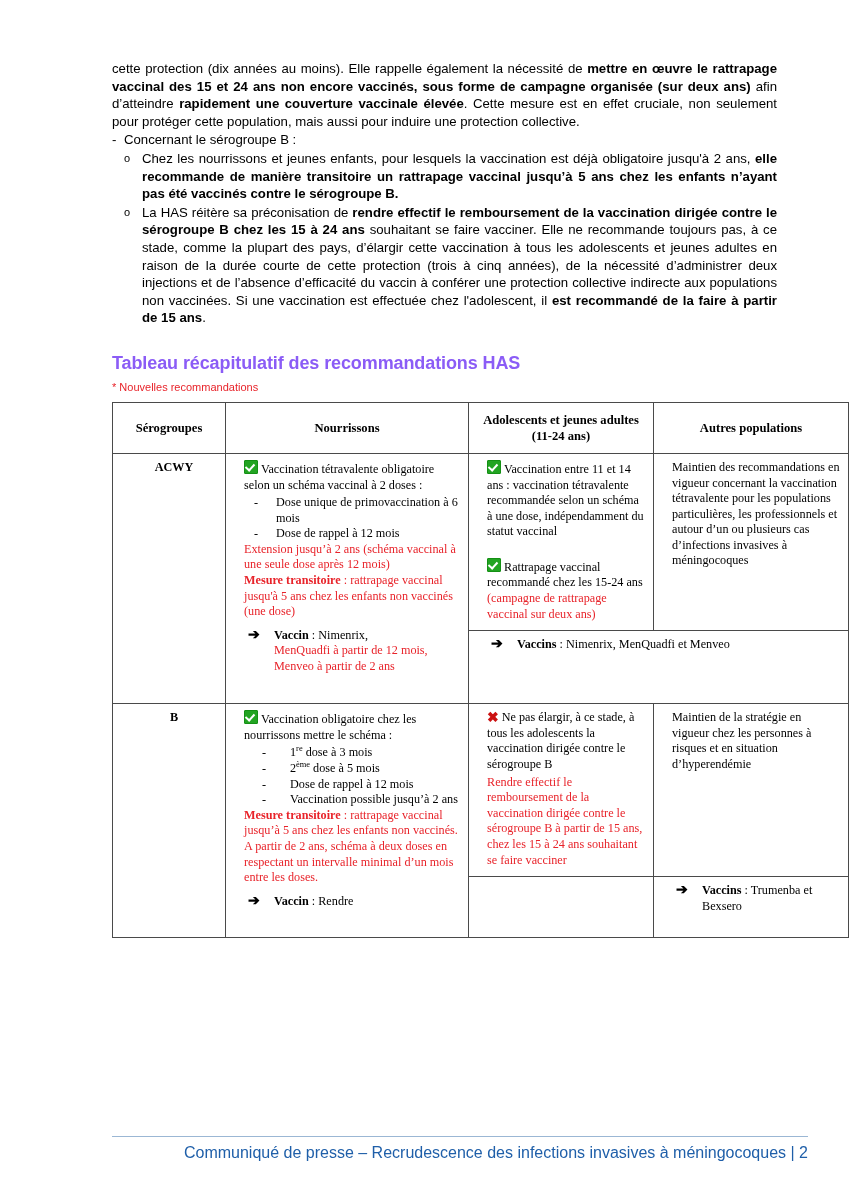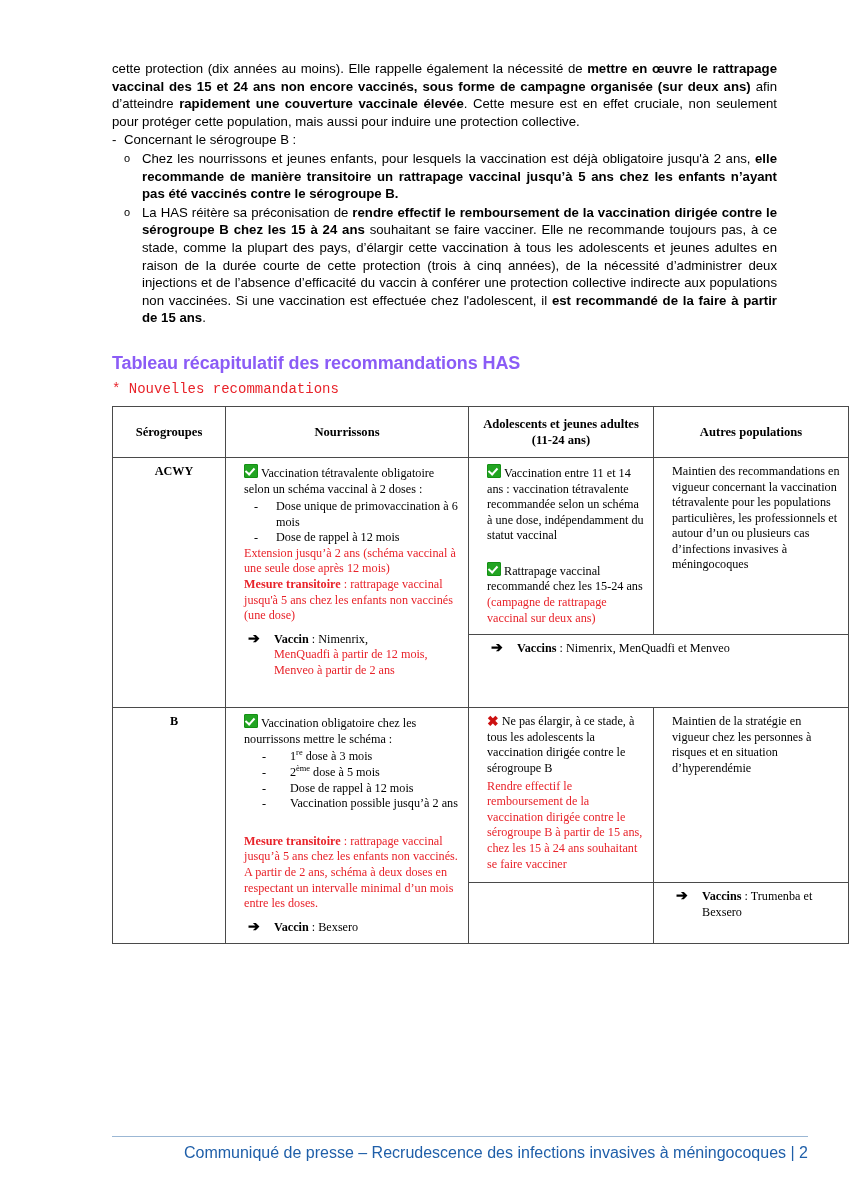--- a/index.html
+++ b/index.html
@@ -62,23 +62,22 @@
   
   .section-title {
     color: #8b5cf6;
     font-size: 18px;
     font-weight: bold;
     margin: 26px 0 0 0;
     letter-spacing: -0.1px;
   }
   .section-note {
     color: #E8232A;
-    font-size: 14px;
+    font-size: 11px;
     margin: 7px 0 0 0;
-    font-family: Liberation Mono, monospace;
   }
 
   
   table.recap {
     border-collapse: collapse;
     width: 736px;
     margin-top: 9px;
     table-layout: fixed;
     font-family: Liberation Serif, serif;
   }
@@ -275,23 +274,23 @@
         <td rowspan="2">
           <div>
             <span class="ck"></span><span>Vaccination obligatoire chez les nourrissons mettre le schéma :</span>
           </div>
           <ul class="dashlist wide">
             <li><span class="d">-</span><span>1<sup>re</sup> dose à 3 mois</span></li>
             <li><span class="d">-</span><span>2<sup>ème</sup> dose à 5 mois</span></li>
             <li><span class="d">-</span><span>Dose de rappel à 12 mois</span></li>
             <li><span class="d">-</span><span>Vaccination possible jusqu’à 2 ans</span></li>
           </ul>
-          <div class="red" style="margin-top:22px"><b>Mesure transitoire</b><span> : rattrapage vaccinal jusqu’à 5 ans chez les enfants non vaccinés. A partir de 2 ans, schéma à deux doses en respectant un intervalle minimal d’un mois entre les doses.</span></div>
+          <div class="red" style=""><b>Mesure transitoire</b><span> : rattrapage vaccinal jusqu’à 5 ans chez les enfants non vaccinés. A partir de 2 ans, schéma à deux doses en respectant un intervalle minimal d’un mois entre les doses.</span></div>
           <div class="arrow-row">
-            <span class="ar">➔</span><b>Vaccin</b><span> : Bexsero</span>
+            <span class="ar">➔</span><b>Vaccin</b><span> : Rendre</span>
           </div>
         </td>
 
         <td>
           <div>
             <span class="xmark">✖</span><span>Ne pas élargir, à ce stade, à tous les adolescents la vaccination dirigée contre le sérogroupe B</span>
           </div>
           <div class="red para-tight">Rendre effectif le remboursement de la vaccination dirigée contre le sérogroupe B à partir de 15 ans, chez les 15 à 24 ans souhaitant se faire vacciner</div>
         </td>
 

